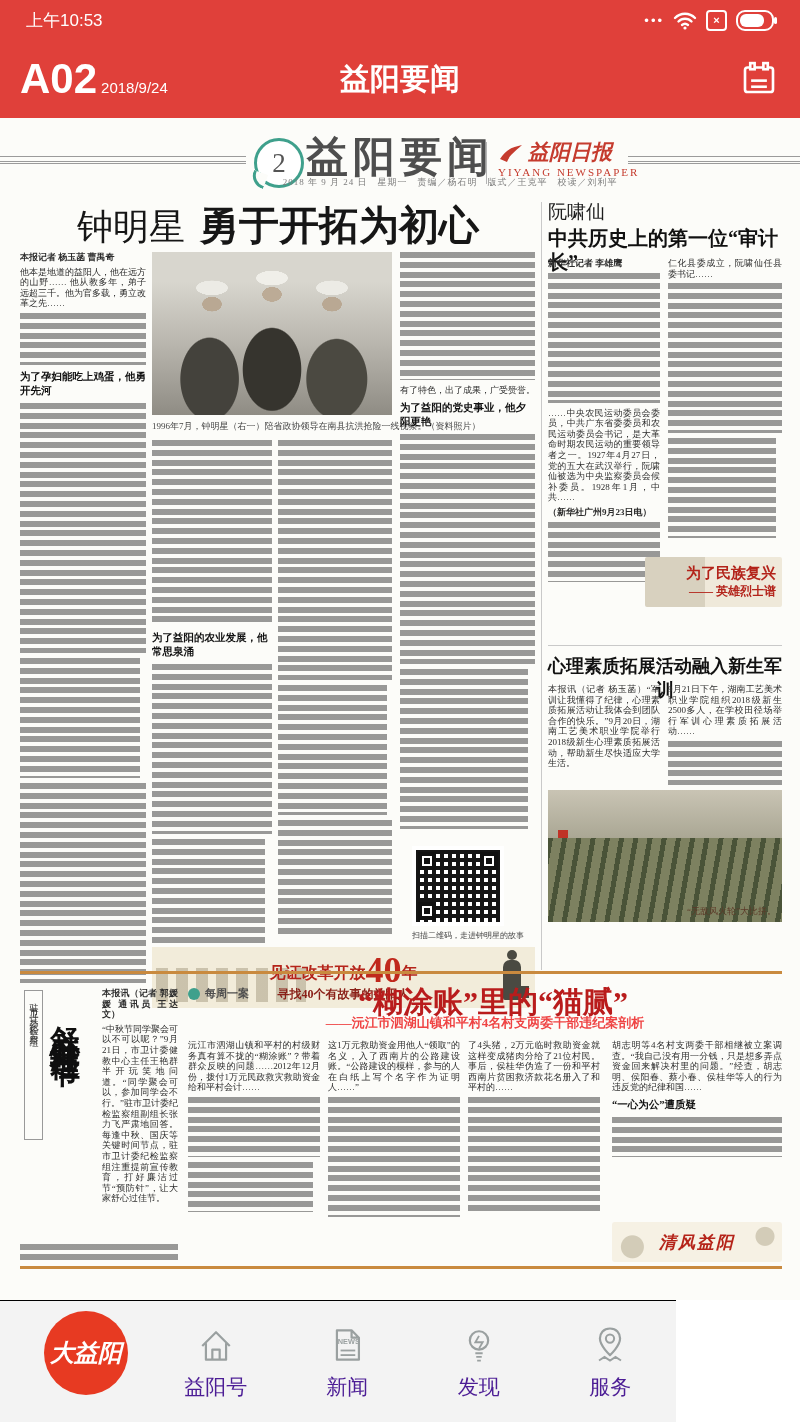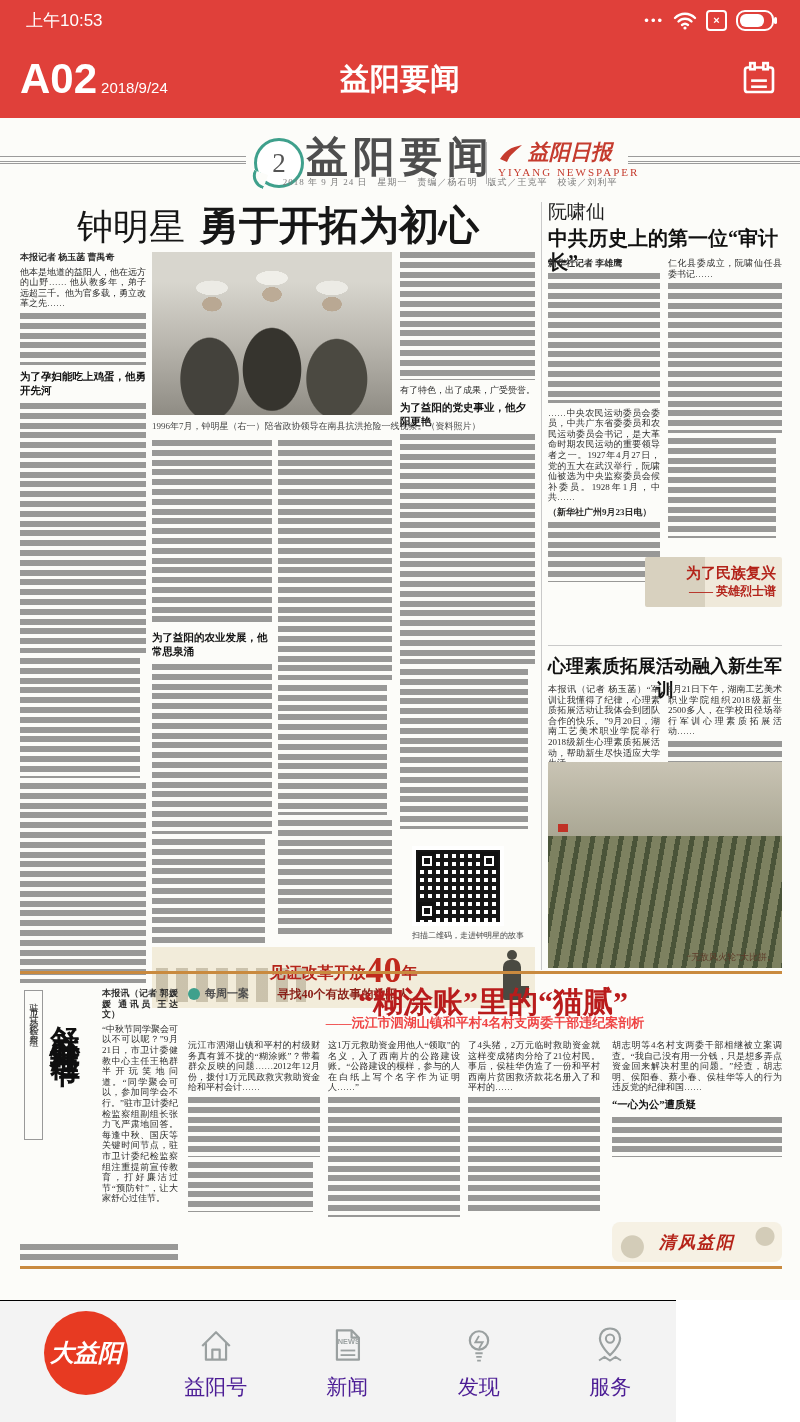--- a/index.html
+++ b/index.html
@@ -94,21 +94,21 @@
   .ph2{overflow:hidden;background:#7d8160;}
   .ph2 .sky{height:36%;background:linear-gradient(#c9c4b4,#aaa794),repeating-linear-gradient(90deg,rgba(120,115,100,.3) 0 14px,transparent 14px 24px);}
   .ph2 .field{height:64%;background:repeating-linear-gradient(100deg,rgba(32,46,24,.55) 0 5px,transparent 5px 14px),#7d8160;}
   .ph2 .flag{position:absolute;left:10px;top:30%;width:10px;height:8px;background:#c03226;}
   .ph2 .cap2{position:absolute;right:6px;bottom:4px;font-size:9px;color:#5c3a28;}
   .vkick{writing-mode:vertical-rl;text-orientation:upright;font-size:9px;letter-spacing:4px;color:#333;
          border:1px solid #999;padding:4px 2px;box-sizing:border-box;}
   .vhead{writing-mode:vertical-rl;text-orientation:upright;font-size:30px;font-weight:bold;color:#0f0f0f;letter-spacing:5px;}
   .tag{display:flex;align-items:center;gap:5px;font-size:11px;font-weight:bold;color:#4e4e4e;}
   .tag i{width:12px;height:12px;border-radius:50%;background:#3fa08c;display:inline-block;}
-  .stamp{background:#f6f1e4;border-radius:8px;display:flex;align-items:center;justify-content:center;
+  .stamp{background:#f6f1e4;border-radius:3px;display:flex;align-items:center;justify-content:center;
          background-image:radial-gradient(circle 11px at 12% 62%,#d3ccb8 0 11px,transparent 12px),
                           radial-gradient(circle 9px at 90% 36%,#d3ccb8 0 9px,transparent 10px);}
   .stamp span{font-size:17px;font-weight:bold;font-style:italic;color:#b5241a;letter-spacing:2px;}
   
   .tabbar{position:absolute;top:1300px;left:0;width:676px;height:122px;background:#f3f3f3;border-top:1px solid #000000;
           display:flex;align-items:center;}
   .applogo{position:absolute;left:44px;top:10px;width:84px;height:84px;border-radius:50%;background:#e73a22;
            color:#fff;display:flex;align-items:center;justify-content:center;font-size:24px;font-weight:bold;
            font-style:italic;font-family:"Liberation Serif",serif;cursor:pointer;}
   .navitems{position:absolute;left:150px;right:0;top:0;bottom:0;display:flex;}
@@ -265,21 +265,21 @@
 
     <div>
       <p class="abs h3" style="left:545px;top:536px;width:240px;">心理素质拓展活动融入新生军训</p>
       <div class="col" style="left:548px;top:566px;width:112px;height:104px;">
         <p class="t">本报讯（记者 杨玉菡）“军训让我懂得了纪律，心理素质拓展活动让我体会到团队合作的快乐。”9月20日，湖南工艺美术职业学院举行2018级新生心理素质拓展活动，帮助新生尽快适应大学生活。</p>
       </div>
       <div class="col" style="left:668px;top:566px;width:114px;height:104px;">
         <p class="t">9月21日下午，湖南工艺美术职业学院组织2018级新生2500多人，在学校田径场举行军训心理素质拓展活动……</p>
         <i class="gk" style="height:44px;"></i>
       </div>
-      <div class="abs ph2" style="left:548px;top:644px;width:234px;height:206px;">
+      <div class="abs ph2" style="left:548px;top:672px;width:234px;height:132px;">
         <div class="sky"></div>
         <div class="field"></div>
         <div class="flag"></div>
         <span class="cap2">“无敌风火轮”大比拼。</span>
       </div>
     </div>
 
     <div class="abs orange" style="left:20px;top:853px;width:762px;"></div>
 
     <div>

